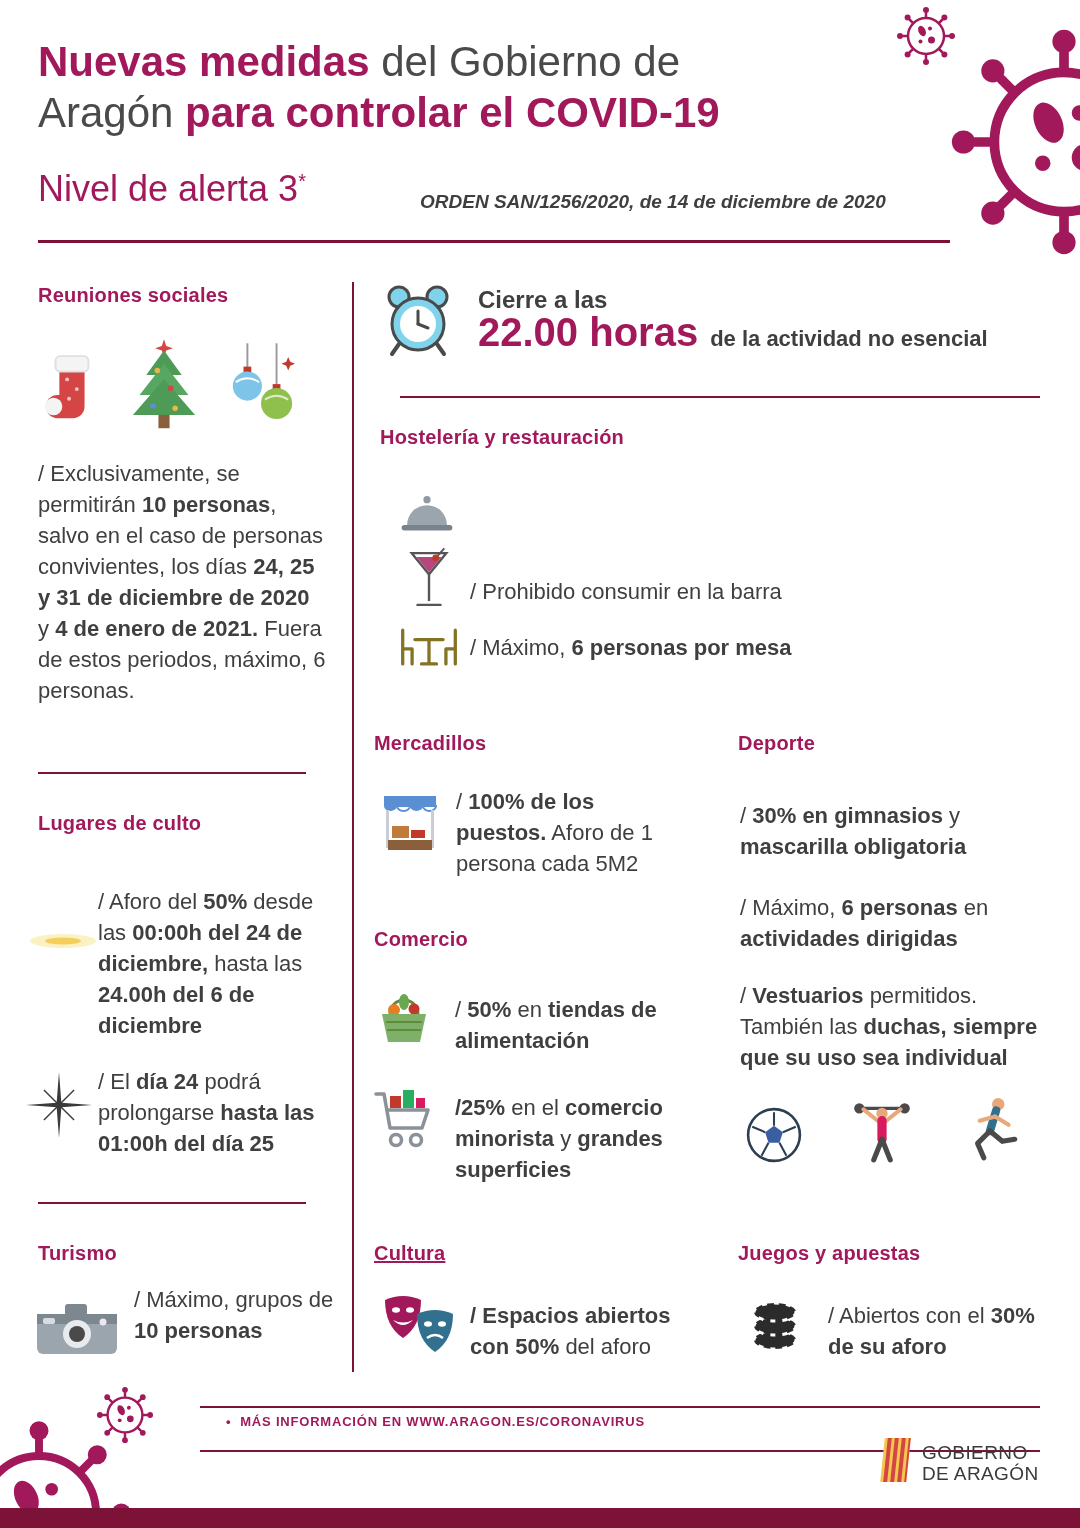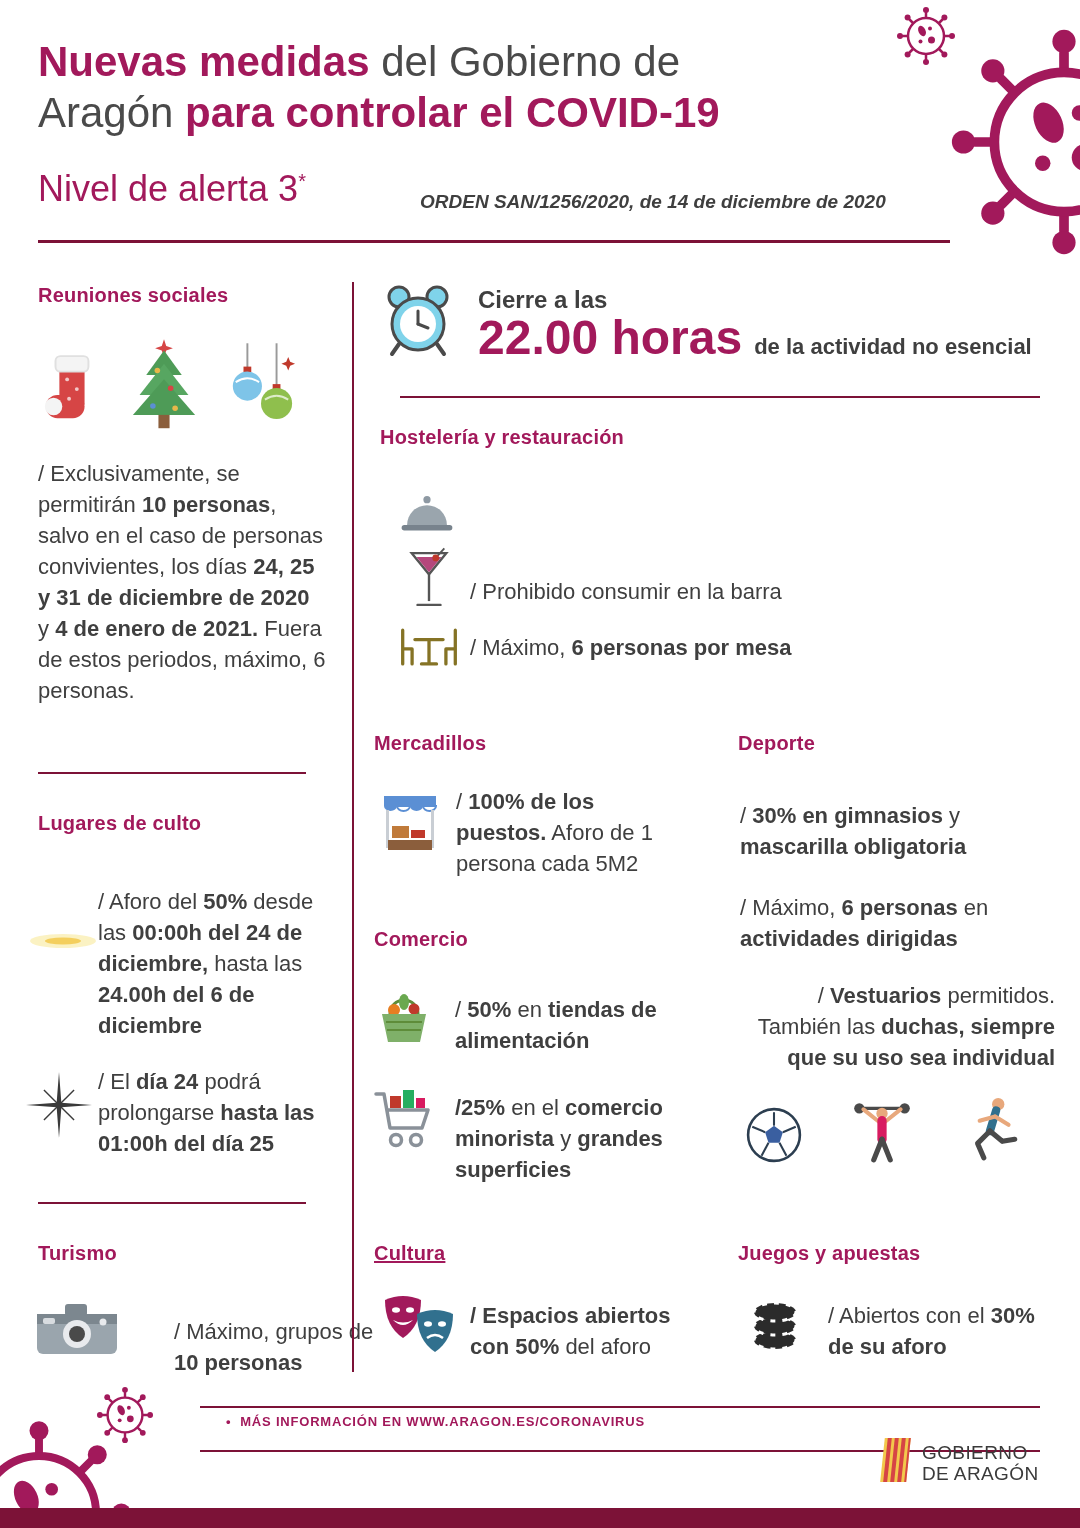--- a/index.html
+++ b/index.html
@@ -17,21 +17,21 @@
   .compact{font-size:21px;line-height:30px;}
   .b{font-weight:700;}
   .acc{color:var(--accent);}
   .gray{color:var(--gray);font-weight:400;}
   .rule{background:var(--rule);}
   .title{font-size:42px;line-height:51px;font-weight:700;}
   .nivel{font-size:36px;color:var(--accent);font-weight:400;}
   .nivel sup{font-size:20px;}
   .orden{font-size:19px;font-style:italic;font-weight:600;color:var(--text);}
   .closing-line{font-size:24px;font-weight:700;color:var(--text);}
-  .closing-time{font-size:48px;font-weight:700;color:var(--accent);}
+  .closing-time{font-size:40px;font-weight:700;color:var(--accent);}
   .closing-suffix{font-size:22px;font-weight:700;color:var(--text);margin-left:12px;}
   .info{font-size:13px;letter-spacing:0.8px;color:var(--accent);font-weight:600;}
   .info .b{font-weight:700;margin-top:24px;}
   .logo-text{font-size:19px;font-weight:400;color:#3A3A3A;line-height:21px;letter-spacing:0.4px;}
   .virus{color:var(--accent);}
   .iconrow{display:flex;align-items:flex-end;gap:22px;}
   .dep-icons{display:flex;align-items:flex-end;gap:48px;}
   svg{display:block;}
 </style>
 </head>
@@ -297,21 +297,21 @@
   <div class="abs body-text" style="left:98px;top:1066px;width:240px;"><span>/ El </span><span class="b">día 24</span><span> podrá prolongarse </span><span class="b">hasta las 01:00h del día 25</span></div>
 
   <div class="abs rule" style="left:38px;top:1202px;width:268px;height:2px;"></div>
 
   <div class="abs h2" style="left:38px;top:1242px;">Turismo</div>
   <span class="abs" style="left:34px;top:1300px;">
       <svg width="86" height="58">
         <use href="#i-camera"></use>
       </svg>
     </span>
-  <div class="abs body-text" style="left:134px;top:1316px;width:200px;margin-left:40px;"><span>/ Máximo, grupos de </span><span class="b">10 personas</span></div>
+  <div class="abs body-text" style="left:134px;top:1284px;width:200px;"><span>/ Máximo, grupos de </span><span class="b">10 personas</span></div>
 
   <div class="abs rule" style="left:352px;top:282px;width:2px;height:1090px;"></div>
 
   <span class="abs" style="left:382px;top:282px;">
       <svg width="72" height="76">
         <use href="#i-alarm"></use>
       </svg>
     </span>
   <div class="abs closing-line" style="left:478px;top:286px;">Cierre a las</div>
   <div class="abs" style="left:478px;top:310px;width:580px;">
@@ -364,21 +364,21 @@
   <span class="abs" style="left:380px;top:1292px;">
       <svg width="80" height="70">
         <use href="#i-masks"></use>
       </svg>
     </span>
   <div class="abs body-text" style="left:470px;top:1300px;width:235px;"><span class="b">/ Espacios abiertos con 50%</span><span> del aforo</span></div>
 
   <div class="abs h2" style="left:738px;top:732px;">Deporte</div>
   <div class="abs body-text" style="left:740px;top:800px;width:310px;"><span>/ </span><span class="b">30% en gimnasios</span><span> y </span><span class="b">mascarilla obligatoria</span></div>
   <div class="abs body-text" style="left:740px;top:892px;width:310px;"><span>/ Máximo, </span><span class="b">6 personas</span><span> en </span><span class="b">actividades dirigidas</span></div>
-  <div class="abs body-text" style="left:740px;top:980px;width:315px;text-align:right;"><span>/ </span><span class="b">Vestuarios</span><span> permitidos. También las </span><span class="b">duchas, siempre que su uso sea individual</span></div>
+  <div class="abs body-text" style="left:740px;top:980px;width:315px;"><span>/ </span><span class="b">Vestuarios</span><span> permitidos. También las </span><span class="b">duchas, siempre que su uso sea individual</span></div>
   <div class="abs dep-icons" style="left:745px;top:1096px;">
     <span>
         <svg width="58" height="58">
           <use href="#i-ball"></use>
         </svg>
       </span>
     <span>
         <svg width="62" height="68">
           <use href="#i-lifter"></use>
         </svg>

